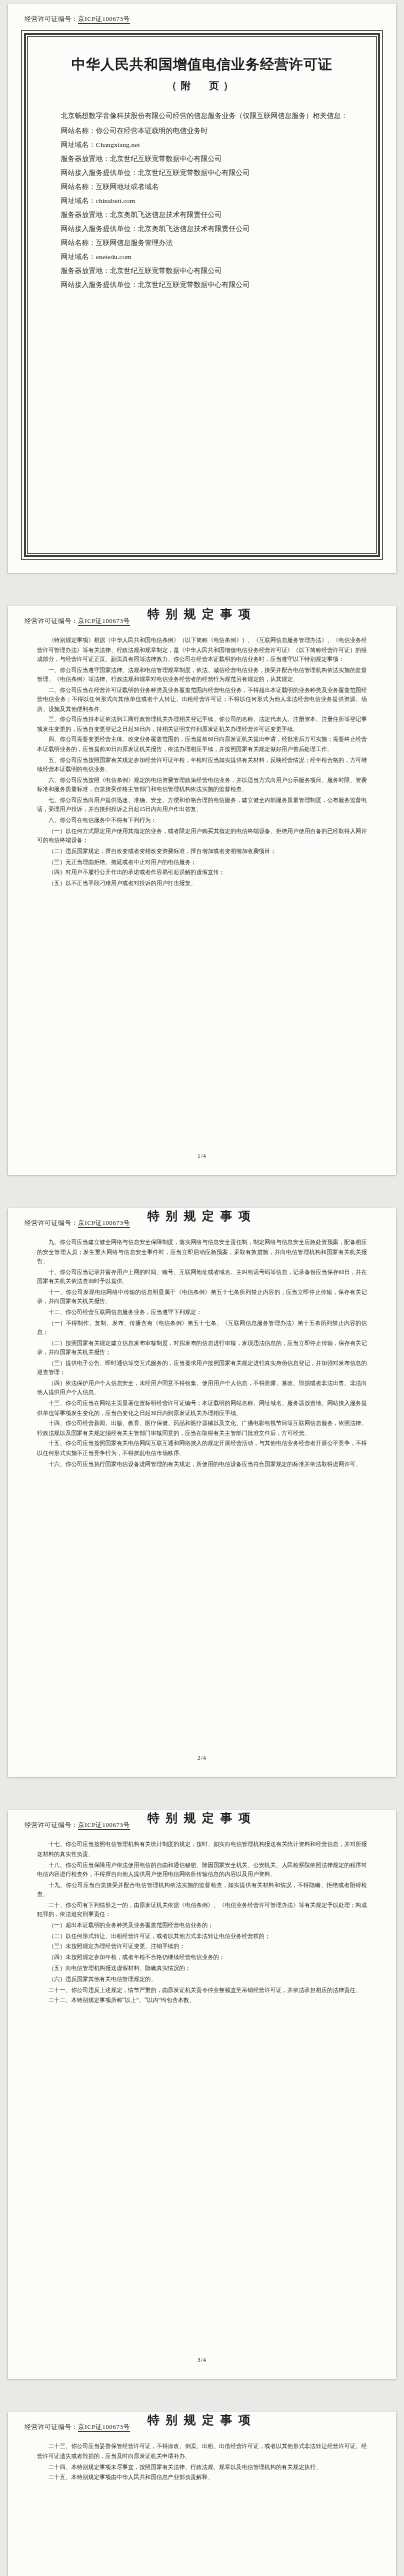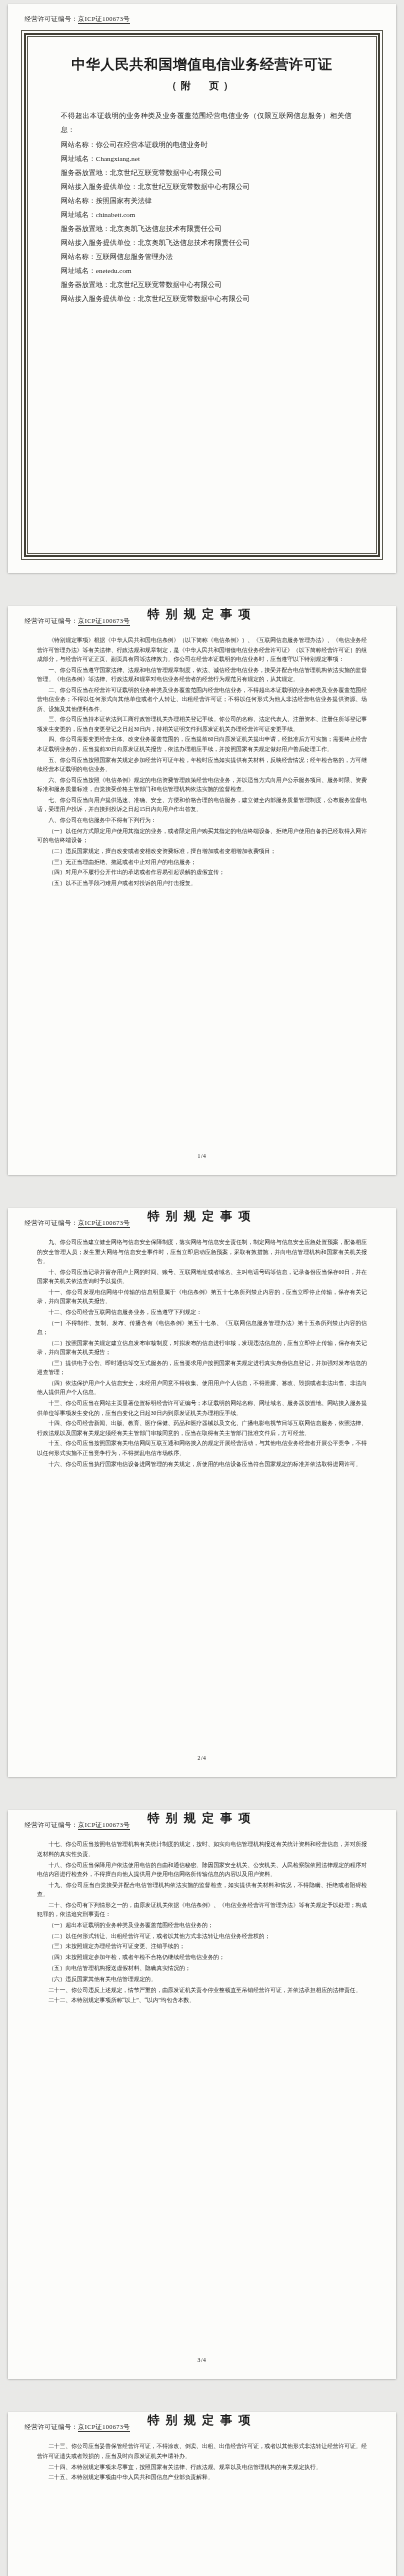--- a/index.html
+++ b/index.html
@@ -104,41 +104,41 @@
 
   <section class="sheet">
     <div class="page-header">
       <span>经营许可证编号：</span><span class="license-no">京ICP证100673号</span>
     </div>
     <div class="cert-frame-1">
       <div class="cert-frame-2">
         <div class="cert-frame-3">
           <h1 class="cert-title">中华人民共和国增值电信业务经营许可证</h1>
           <div class="cert-subtitle">（附　页）</div>
-          <p class="cert-intro">不得超出本证载明的业务种类及业务覆盖范围经营电信业务（仅限互联网信息服务）相关信息：</p>
+          <p class="cert-intro">北京畅想数字音像科技股份有限公司经营的信息服务业务（仅限互联网信息服务）相关信息：</p>
           <div class="cert-entries">
 
               <div class="cert-entry">
                 <span>网站名称：</span><span>你公司在经营本证载明的电信业务时</span>
               </div>
 
               <div class="cert-entry">
                 <span>网址域名：</span><span>Changxiang.net</span>
               </div>
 
               <div class="cert-entry">
                 <span>服务器放置地：</span><span>北京世纪互联宽带数据中心有限公司</span>
               </div>
 
               <div class="cert-entry">
                 <span>网站接入服务提供单位：</span><span>北京世纪互联宽带数据中心有限公司</span>
               </div>
 
               <div class="cert-entry">
-                <span>网站名称：</span><span>按照国家有关法律</span>
+                <span>网站名称：</span><span>互联网地址或者域名</span>
               </div>
 
               <div class="cert-entry">
                 <span>网址域名：</span><span>chinabett.com</span>
               </div>
 
               <div class="cert-entry">
                 <span>服务器放置地：</span><span>北京奥凯飞达信息技术有限责任公司</span>
               </div>
 

